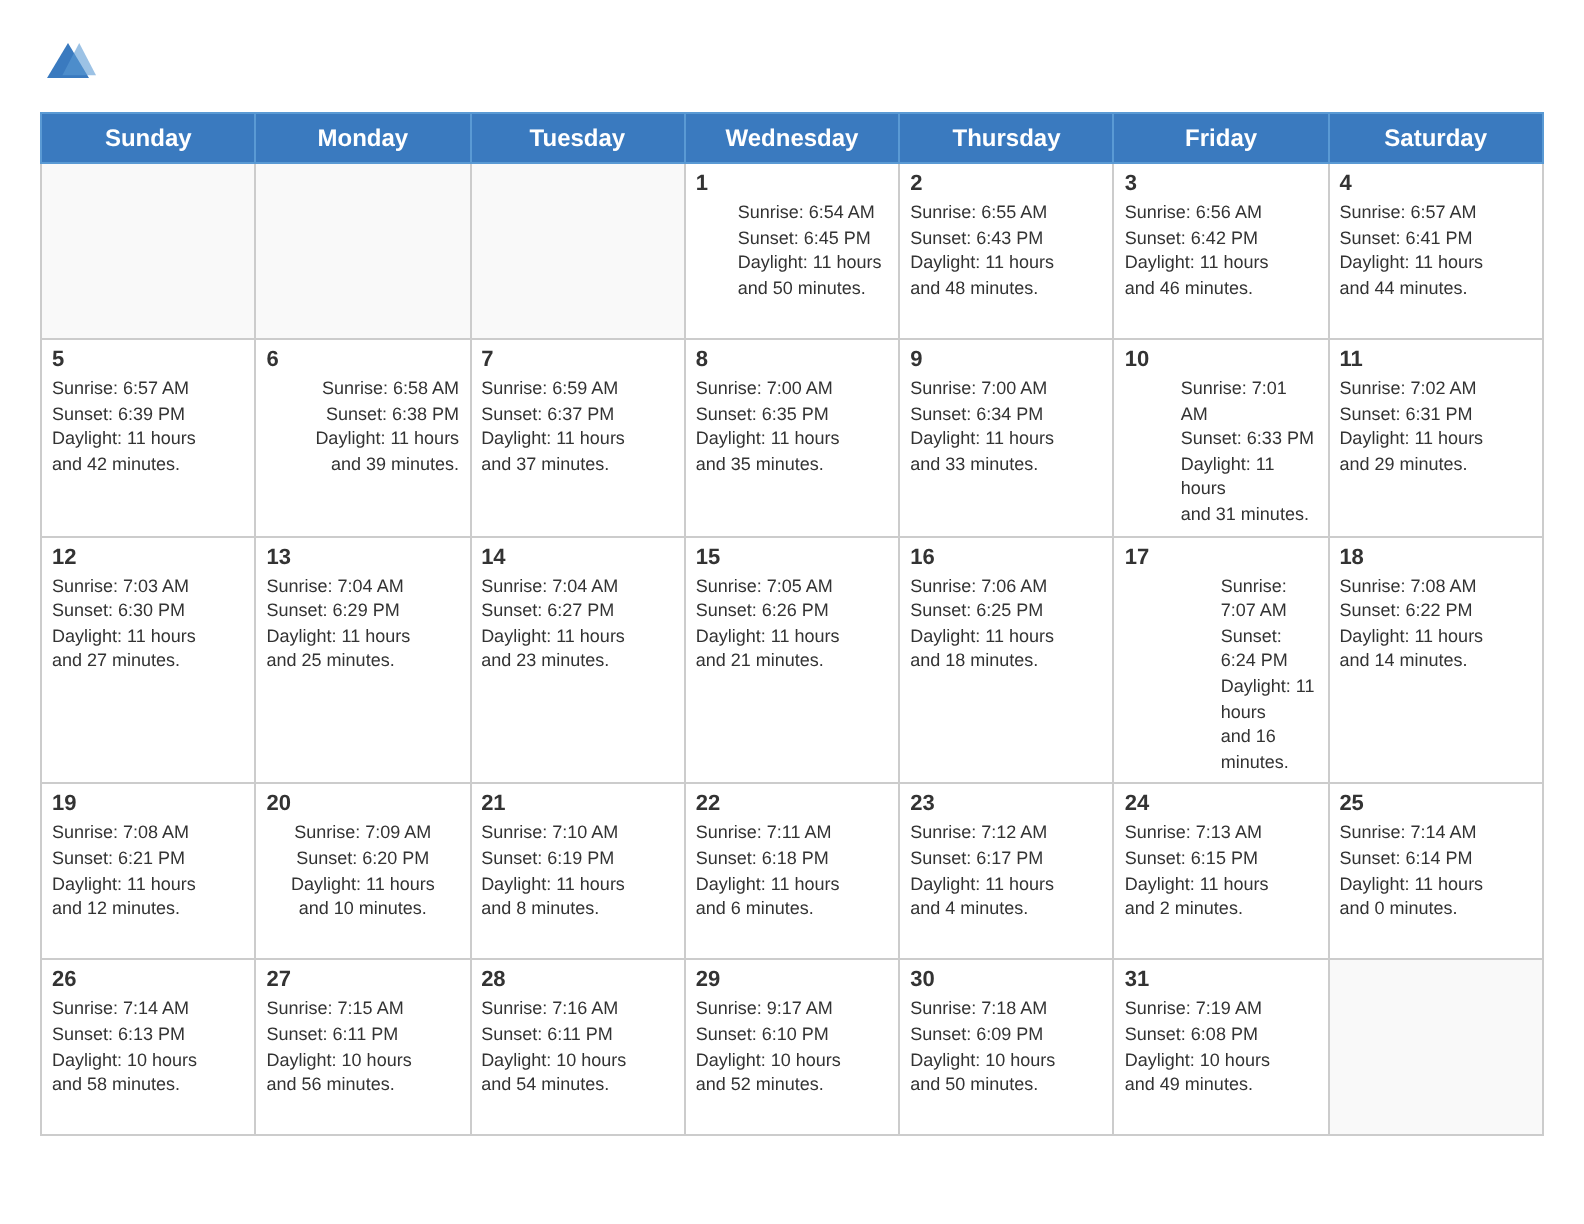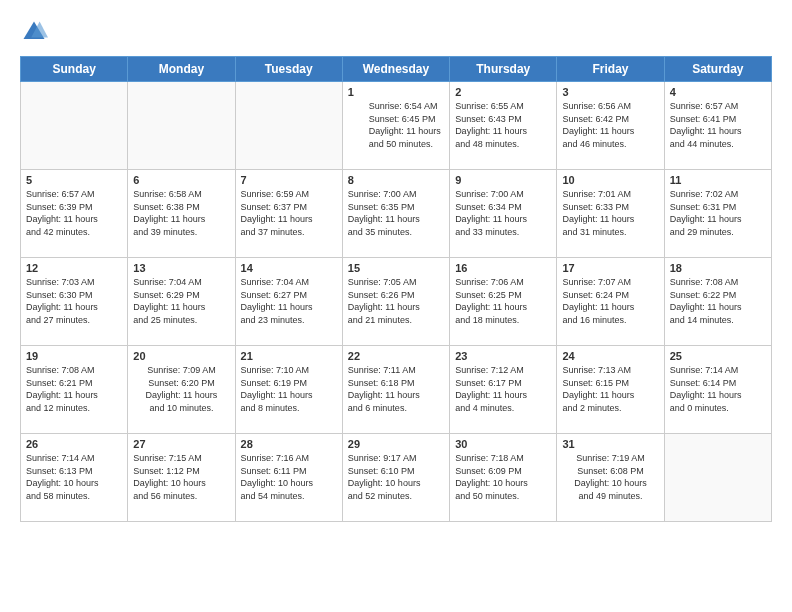--- a/index.html
+++ b/index.html
@@ -168,21 +168,21 @@
         <tr>
           <td>
             <span class="day-number">5</span>
             <div class="day-info" style="white-space: pre-line;">Sunrise: 6:57 AM
 Sunset: 6:39 PM
 Daylight: 11 hours
 and 42 minutes.</div>
           </td>
           <td>
             <span class="day-number">6</span>
-            <div class="day-info" style="white-space: pre-line;">Sunrise: 6:58 AM
+            <div class="day-info" style="white-space: pre-line; text-align: right;">Sunrise: 6:58 AM
 Sunset: 6:38 PM
 Daylight: 11 hours
 and 39 minutes.</div>
           </td>
           <td>
             <span class="day-number">7</span>
             <div class="day-info" style="white-space: pre-line;">Sunrise: 6:59 AM
 Sunset: 6:37 PM
 Daylight: 11 hours
 and 37 minutes.</div>
@@ -196,21 +196,21 @@
           </td>
           <td>
             <span class="day-number">9</span>
             <div class="day-info" style="white-space: pre-line;">Sunrise: 7:00 AM
 Sunset: 6:34 PM
 Daylight: 11 hours
 and 33 minutes.</div>
           </td>
           <td>
             <span class="day-number">10</span>
-            <div class="day-info" style="white-space: pre-line;">Sunrise: 7:01 AM
+            <div class="day-info" style="white-space: pre-line; margin-left: 28px;">Sunrise: 7:01 AM
 Sunset: 6:33 PM
 Daylight: 11 hours
 and 31 minutes.</div>
           </td>
           <td>
             <span class="day-number">11</span>
             <div class="day-info" style="white-space: pre-line;">Sunrise: 7:02 AM
 Sunset: 6:31 PM
 Daylight: 11 hours
 and 29 minutes.</div>
@@ -247,21 +247,21 @@
           </td>
           <td>
             <span class="day-number">16</span>
             <div class="day-info" style="white-space: pre-line;">Sunrise: 7:06 AM
 Sunset: 6:25 PM
 Daylight: 11 hours
 and 18 minutes.</div>
           </td>
           <td>
             <span class="day-number">17</span>
-            <div class="day-info" style="white-space: pre-line;">Sunrise: 7:07 AM
+            <div class="day-info" style="white-space: pre-line; margin-left: 48px;">Sunrise: 7:07 AM
 Sunset: 6:24 PM
 Daylight: 11 hours
 and 16 minutes.</div>
           </td>
           <td>
             <span class="day-number">18</span>
             <div class="day-info" style="white-space: pre-line;">Sunrise: 7:08 AM
 Sunset: 6:22 PM
 Daylight: 11 hours
 and 14 minutes.</div>
@@ -322,21 +322,21 @@
           <td>
             <span class="day-number">26</span>
             <div class="day-info" style="white-space: pre-line;">Sunrise: 7:14 AM
 Sunset: 6:13 PM
 Daylight: 10 hours
 and 58 minutes.</div>
           </td>
           <td>
             <span class="day-number">27</span>
             <div class="day-info" style="white-space: pre-line;">Sunrise: 7:15 AM
-Sunset: 1:12 PM
+Sunset: 6:11 PM
 Daylight: 10 hours
 and 56 minutes.</div>
           </td>
           <td>
             <span class="day-number">28</span>
             <div class="day-info" style="white-space: pre-line;">Sunrise: 7:16 AM
 Sunset: 6:11 PM
 Daylight: 10 hours
 and 54 minutes.</div>
           </td>
@@ -349,21 +349,21 @@
           </td>
           <td>
             <span class="day-number">30</span>
             <div class="day-info" style="white-space: pre-line;">Sunrise: 7:18 AM
 Sunset: 6:09 PM
 Daylight: 10 hours
 and 50 minutes.</div>
           </td>
           <td>
             <span class="day-number">31</span>
-            <div class="day-info" style="white-space: pre-line; text-align: center;">Sunrise: 7:19 AM
+            <div class="day-info" style="white-space: pre-line;">Sunrise: 7:19 AM
 Sunset: 6:08 PM
 Daylight: 10 hours
 and 49 minutes.</div>
           </td>
           <td class="empty"></td>
         </tr>
       </tbody>
   </table>
 </div>
 

